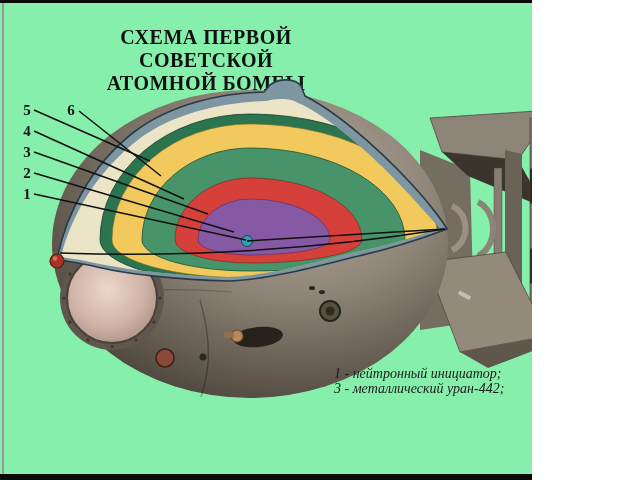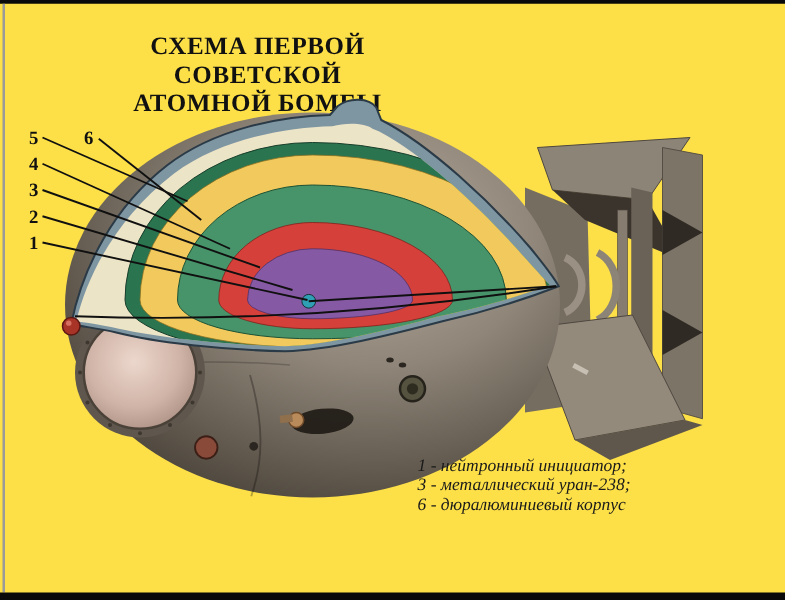--- a/index.html
+++ b/index.html
@@ -1,16 +1,16 @@
 <!DOCTYPE html>
 <html><head>
 <meta charset="utf-8">
 <style>
   html,body{margin:0;padding:0;background:#fff;}
-  #stage{position:relative;width:628px;height:480px;background:#fde047;overflow:hidden;
+  #stage{position:relative;width:532px;height:480px;background:#86efac;overflow:hidden;
          font-family:"Liberation Serif","DejaVu Serif",serif;}
   .frame-bar{position:absolute;left:0;width:640px;background:#0a0a0a;}
   #frame-top{top:0;height:3px;}
   #frame-bottom{top:474px;height:6px;}
   .frame-line{position:absolute;top:3px;height:471px;width:1.5px;background:#9a9a9a;}
   #frame-left{left:2px;}
   #frame-right{left:632px;}
   #title{position:absolute;left:56px;top:26px;width:300px;text-align:center;
          font-weight:bold;font-size:20px;line-height:23px;color:#111;
          letter-spacing:0.5px;}
@@ -154,18 +154,17 @@
       <text x="71" y="115" text-anchor="middle" class="callout-num">6</text>
       <text x="27" y="136" text-anchor="middle" class="callout-num">4</text>
       <text x="27" y="157" text-anchor="middle" class="callout-num">3</text>
       <text x="27" y="178" text-anchor="middle" class="callout-num">2</text>
       <text x="27" y="199" text-anchor="middle" class="callout-num">1</text>
     </g>
   </svg>
 
   <div id="legend">
     <div>1 - нейтронный инициатор;</div>
-    <div>3 - металлический уран-238;</div>
-    <div>6 - дюралюминиевый корпус</div>
+    <div>3 - металлический уран-442;</div>
   </div>
 
   <div class="frame-bar" id="frame-bottom"></div>
 </div>
 
 </body></html>

